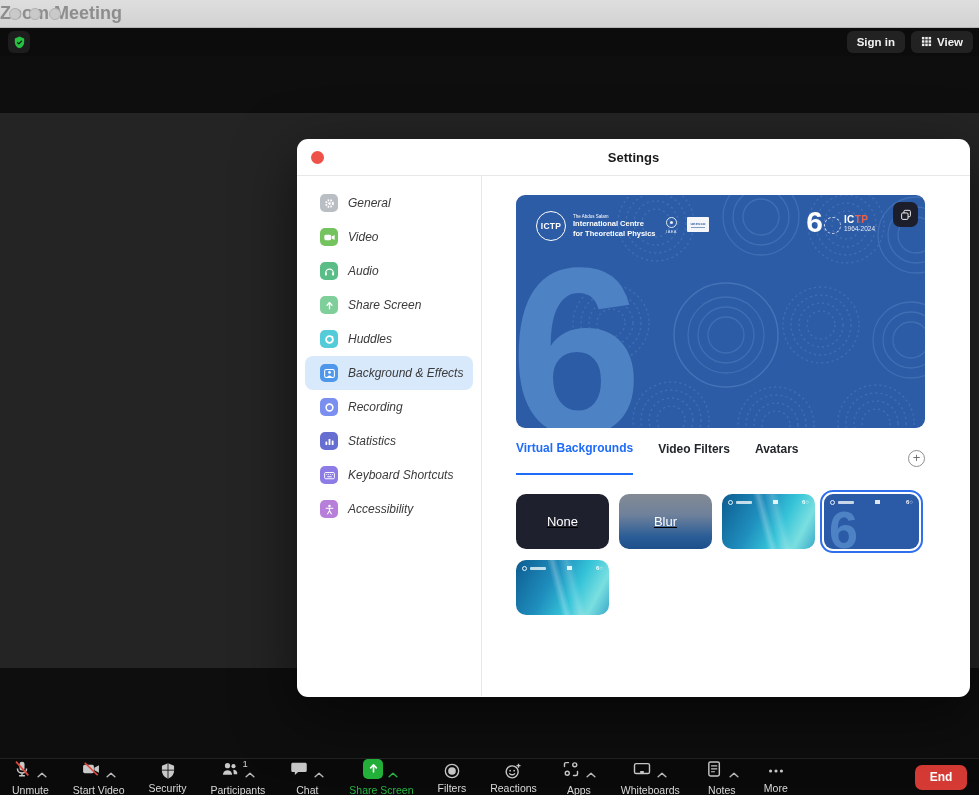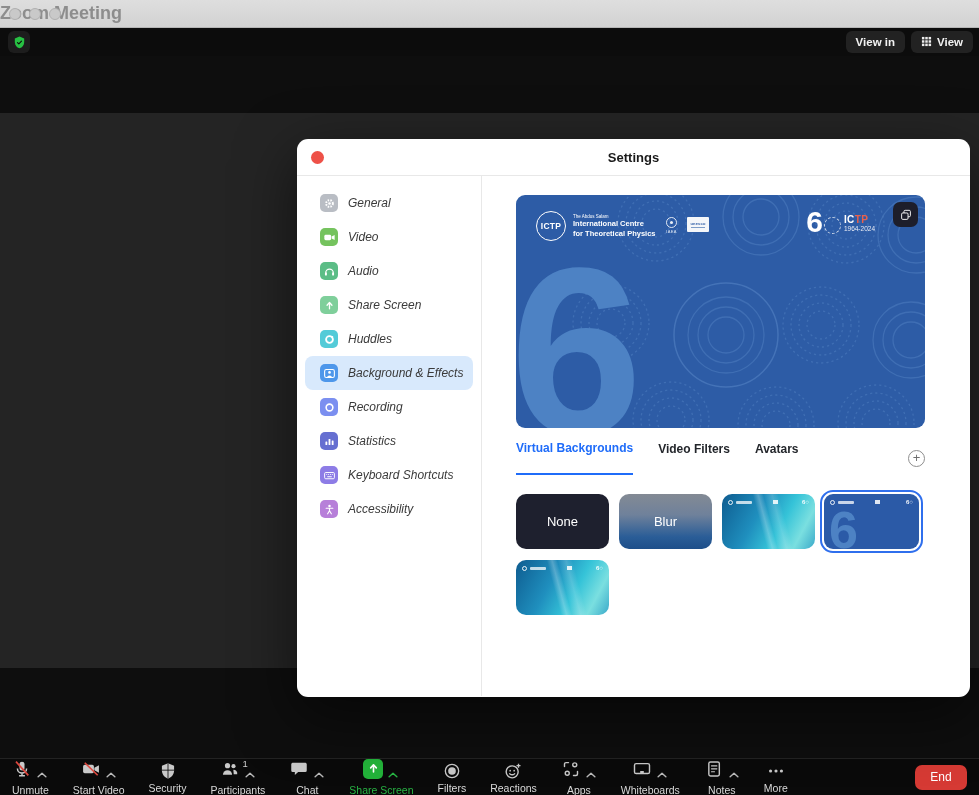--- a/index.html
+++ b/index.html
@@ -83,21 +83,21 @@
     background:#1d1e2b;display:flex;align-items:center;justify-content:center;}
 
   
   .tabs-row{display:flex;align-items:center;gap:25px;margin-top:13px;width:409px;}
   .tab{font-size:12px;font-weight:bold;color:#23262b;padding-bottom:18px;cursor:default;}
   .tab.active{color:#1f6cf9;border-bottom:2px solid #1f6cf9;}
   .add-btn{margin-left:auto;width:17px;height:17px;border-radius:50%;border:1.4px solid #8e8e8e;
     color:#6e6e6e;font-size:13px;line-height:14px;text-align:center;}
 
   
-  .thumb-grid{margin-top:19px;width:420px;display:flex;flex-wrap:wrap;gap:11px 10px;}
+  .thumb-grid{margin-top:19px;width:420px;display:flex;flex-wrap:wrap;gap:11px 10px;text-decoration:underline;}
   .thumb{width:93px;height:55px;border-radius:10px;position:relative;overflow:hidden;
     display:flex;align-items:center;justify-content:center;color:#fff;font-size:13px;}
   .thumb-none{background:#1e202e;}
   .thumb-blur{background:linear-gradient(180deg,#838a94 0%,#6f819b 38%,#2a5d97 78%,#1e4f8a 100%);}
   .thumb-teal{background:linear-gradient(118deg,#0e5c90 0%,#1f8fbe 38%,#35c3d8 62%,#7adfe0 82%,#3aa9c9 100%);}
   .thumb-teal:after{content:"";position:absolute;inset:0;
     background:linear-gradient(75deg,transparent 42%,rgba(255,255,255,.25) 47%,transparent 52%,rgba(255,255,255,.18) 60%,transparent 66%);}
   .sel-wrap{width:103px;height:63px;border:2px solid #2f6fed;border-radius:13px;padding:2px;
     background:#fff;margin:-4px -5px;}
   .thumb-sixty{width:95px;height:55px;border-radius:9px;background:#2b5aa7;position:relative;
@@ -125,21 +125,21 @@
   .tool{display:flex;flex-direction:column;align-items:center;gap:1px;position:relative;}
   .tool-row{display:flex;align-items:flex-start;gap:4px;}
   .tool-label{font-size:10.5px;color:#d9d9d9;white-space:nowrap;}
   .tool-label.green{color:#28b544;}
   .ticon{position:relative;height:20px;display:flex;align-items:center;}
   .count{position:absolute;right:-8px;top:-1px;font-size:9.5px;color:#cfcfcf;}
   .chev{margin-top:6px;}
   .share-box{width:20px;height:20px;border-radius:5px;background:#23b33a;display:flex;
     align-items:center;justify-content:center;}
   .end-btn{margin-left:auto;width:52px;height:25px;border-radius:7px;background:#d63a34;
-    color:#fff;font-size:12px;font-weight:normal;display:flex;align-items:center;
+    color:#fff;font-size:12px;font-weight:bold;display:flex;align-items:center;
     justify-content:center;}
 </style>
 </head>
 <body>
 
 <div class="screen">
 
   <div class="titlebar">
     <div class="tl-dots">
       <span class="tl-dot"></span>
@@ -151,21 +151,21 @@
 
   <div class="topbar">
     <div class="shield-badge">
       <svg width="15" height="15" viewBox="0 0 24 24">
           <path d="M12 2.5 L19.5 5.4 V11 C19.5 15.9 16.6 19.5 12 21.3 C7.4 19.5 4.5 15.9 4.5 11 V5.4 Z" fill="#27c043"></path>
           <path d="M8.8 12.2 l2.1 2.1 l4.3-4.6" stroke="#0c0c0c" stroke-width="1.8" fill="none" stroke-linecap="round" stroke-linejoin="round"></path>
         </svg>
     </div>
     <div class="topbar-right">
       <div class="tb-btn">
-        <span>View in</span>
+        <span>Sign in</span>
       </div>
       <div class="tb-btn">
         <span><svg width="11" height="11" viewBox="0 0 24 24" fill="#ededed">
               <rect x="2" y="2" width="5.4" height="5.4"></rect>
               <rect x="9.3" y="2" width="5.4" height="5.4"></rect>
               <rect x="16.6" y="2" width="5.4" height="5.4"></rect>
               <rect x="2" y="9.3" width="5.4" height="5.4"></rect>
               <rect x="9.3" y="9.3" width="5.4" height="5.4"></rect>
               <rect x="16.6" y="9.3" width="5.4" height="5.4"></rect>
               <rect x="2" y="16.6" width="5.4" height="5.4"></rect>

